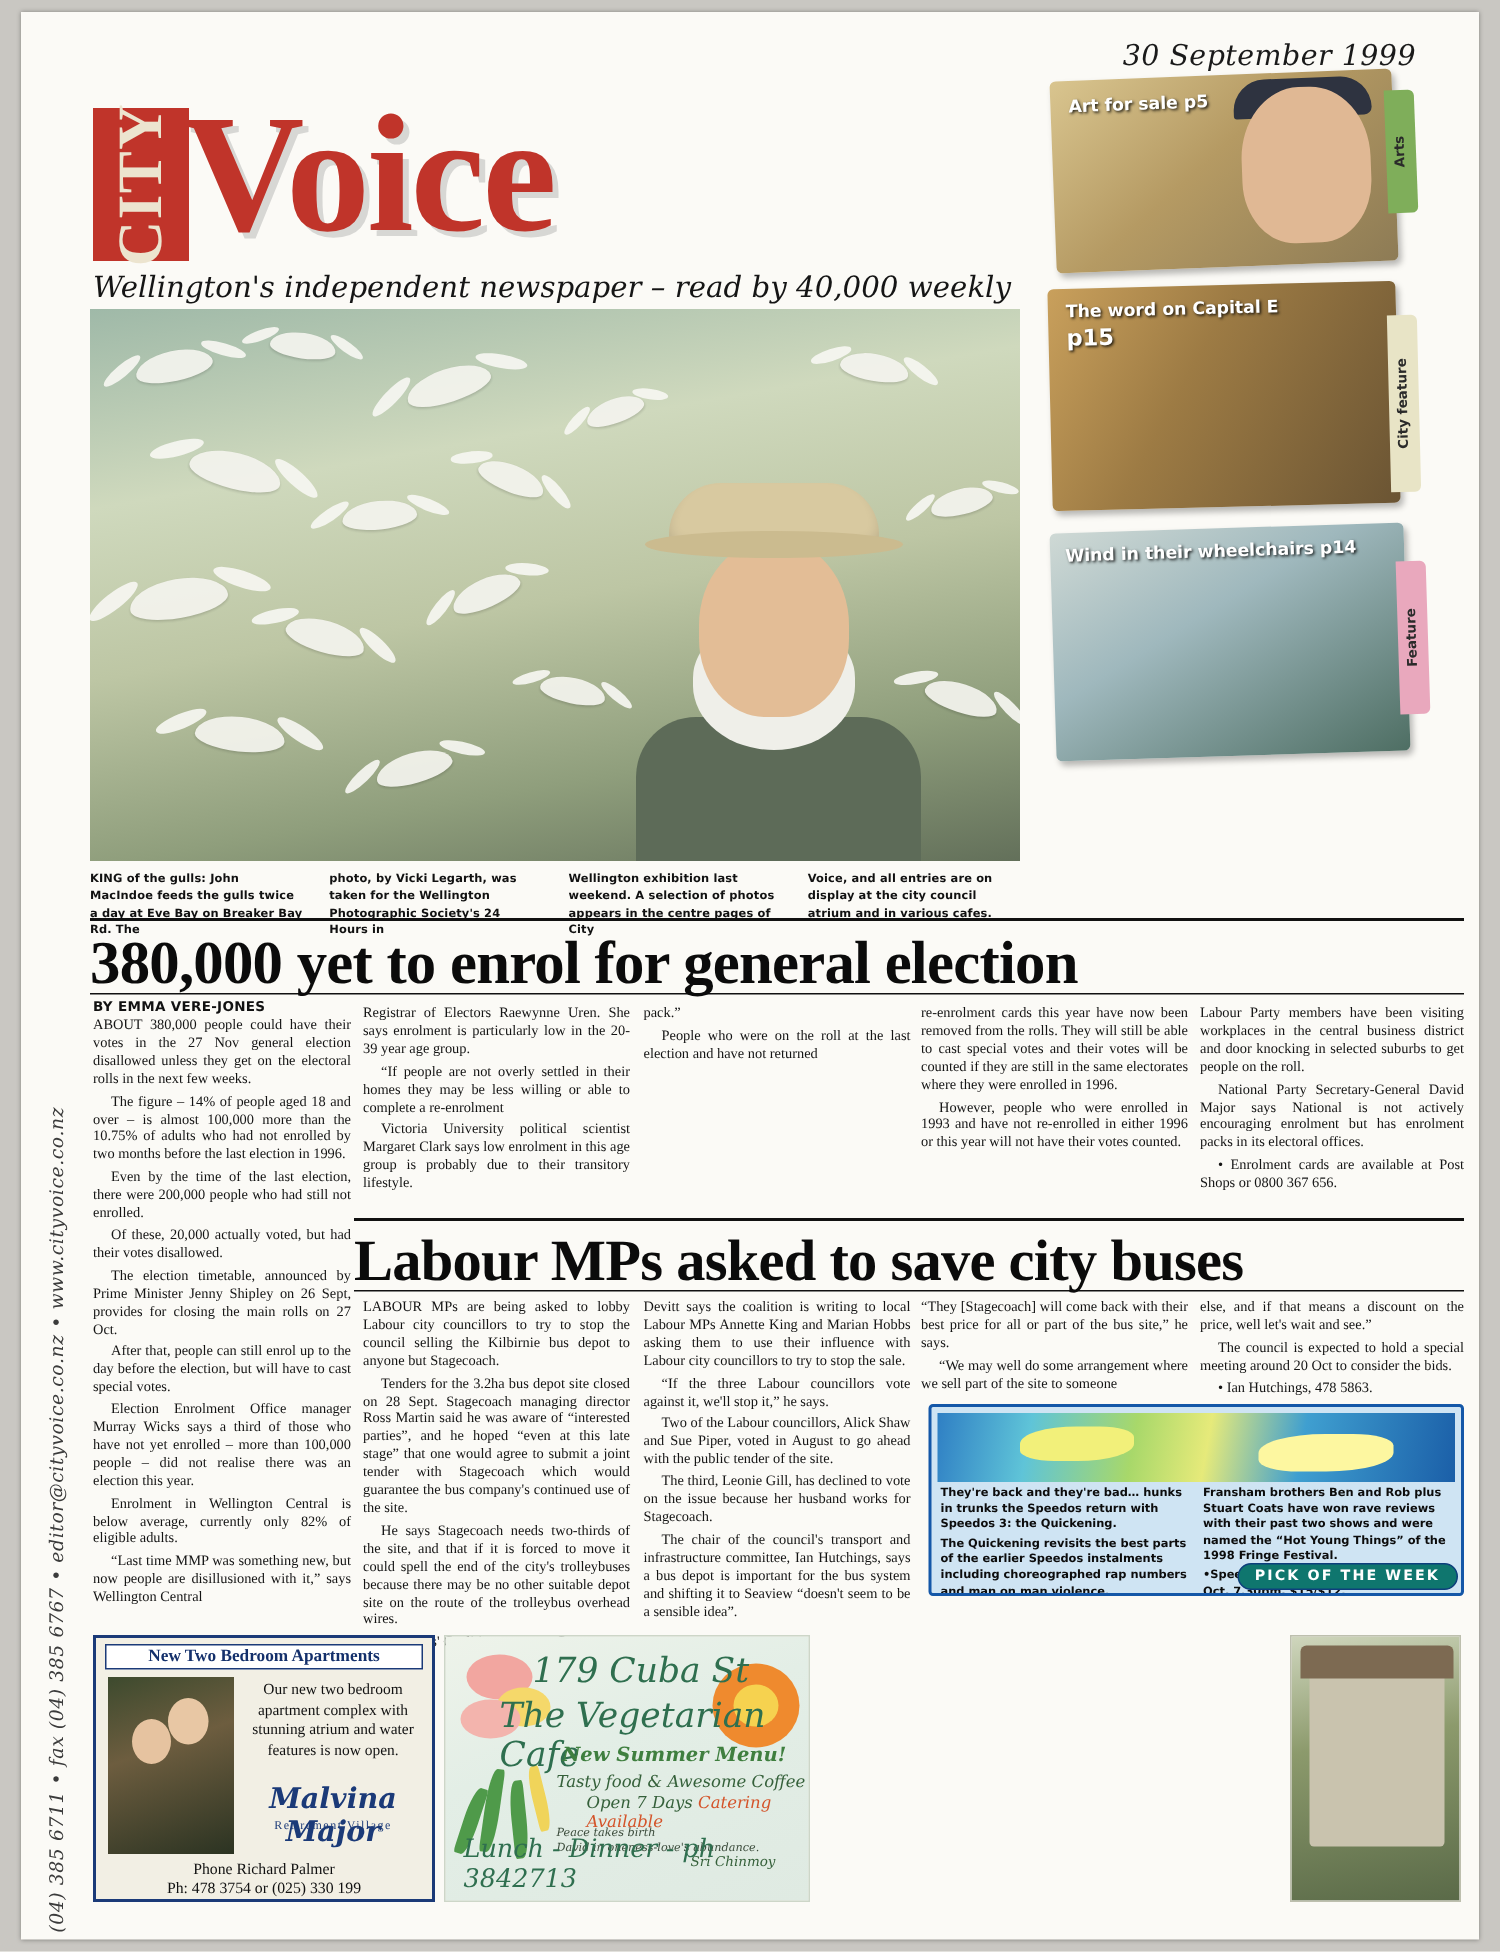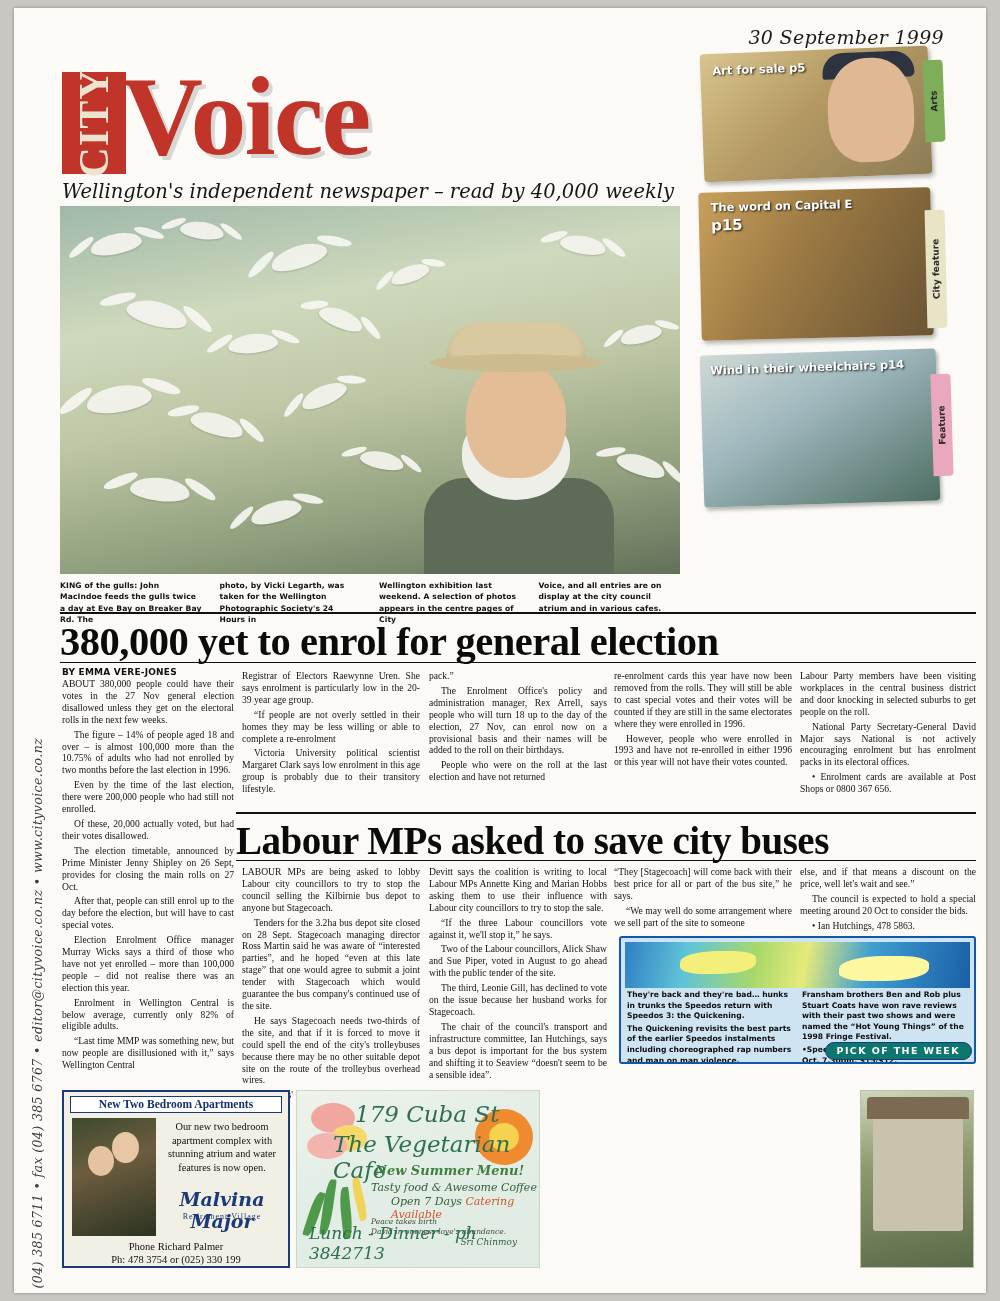--- a/index.html
+++ b/index.html
@@ -437,21 +437,20 @@
   </div>
 
   <div class="col" style="left:228px;top:662px;width:178px">
     <p class="first">Registrar of Electors Raewynne Uren. She says enrolment is particularly low in the 20-39 year age group.</p>
     <p>“If people are not overly settled in their homes they may be less willing or able to complete a re-enrolment</p>
     <p>Victoria University political scientist Margaret Clark says low enrolment in this age group is probably due to their transitory lifestyle.</p>
   </div>
 
   <div class="col" style="left:415px;top:662px;width:178px">
     <p class="first">pack.”</p>
-    <p>The Enrolment Office's policy and administration manager, Rex Arrell, says people who will turn 18 up to the day of the election, 27 Nov, can enrol now on a provisional basis and their names will be added to the roll on their birthdays.</p>
     <p>People who were on the roll at the last election and have not returned</p>
   </div>
 
   <div class="col" style="left:600px;top:662px;width:178px">
     <p class="first">re-enrolment cards this year have now been removed from the rolls. They will still be able to cast special votes and their votes will be counted if they are still in the same electorates where they were enrolled in 1996.</p>
     <p>However, people who were enrolled in 1993 and have not re-enrolled in either 1996 or this year will not have their votes counted.</p>
   </div>
 
   <div class="col" style="left:786px;top:662px;width:176px">
     <p class="first">Labour Party members have been visiting workplaces in the central business district and door knocking in selected suburbs to get people on the roll.</p>

